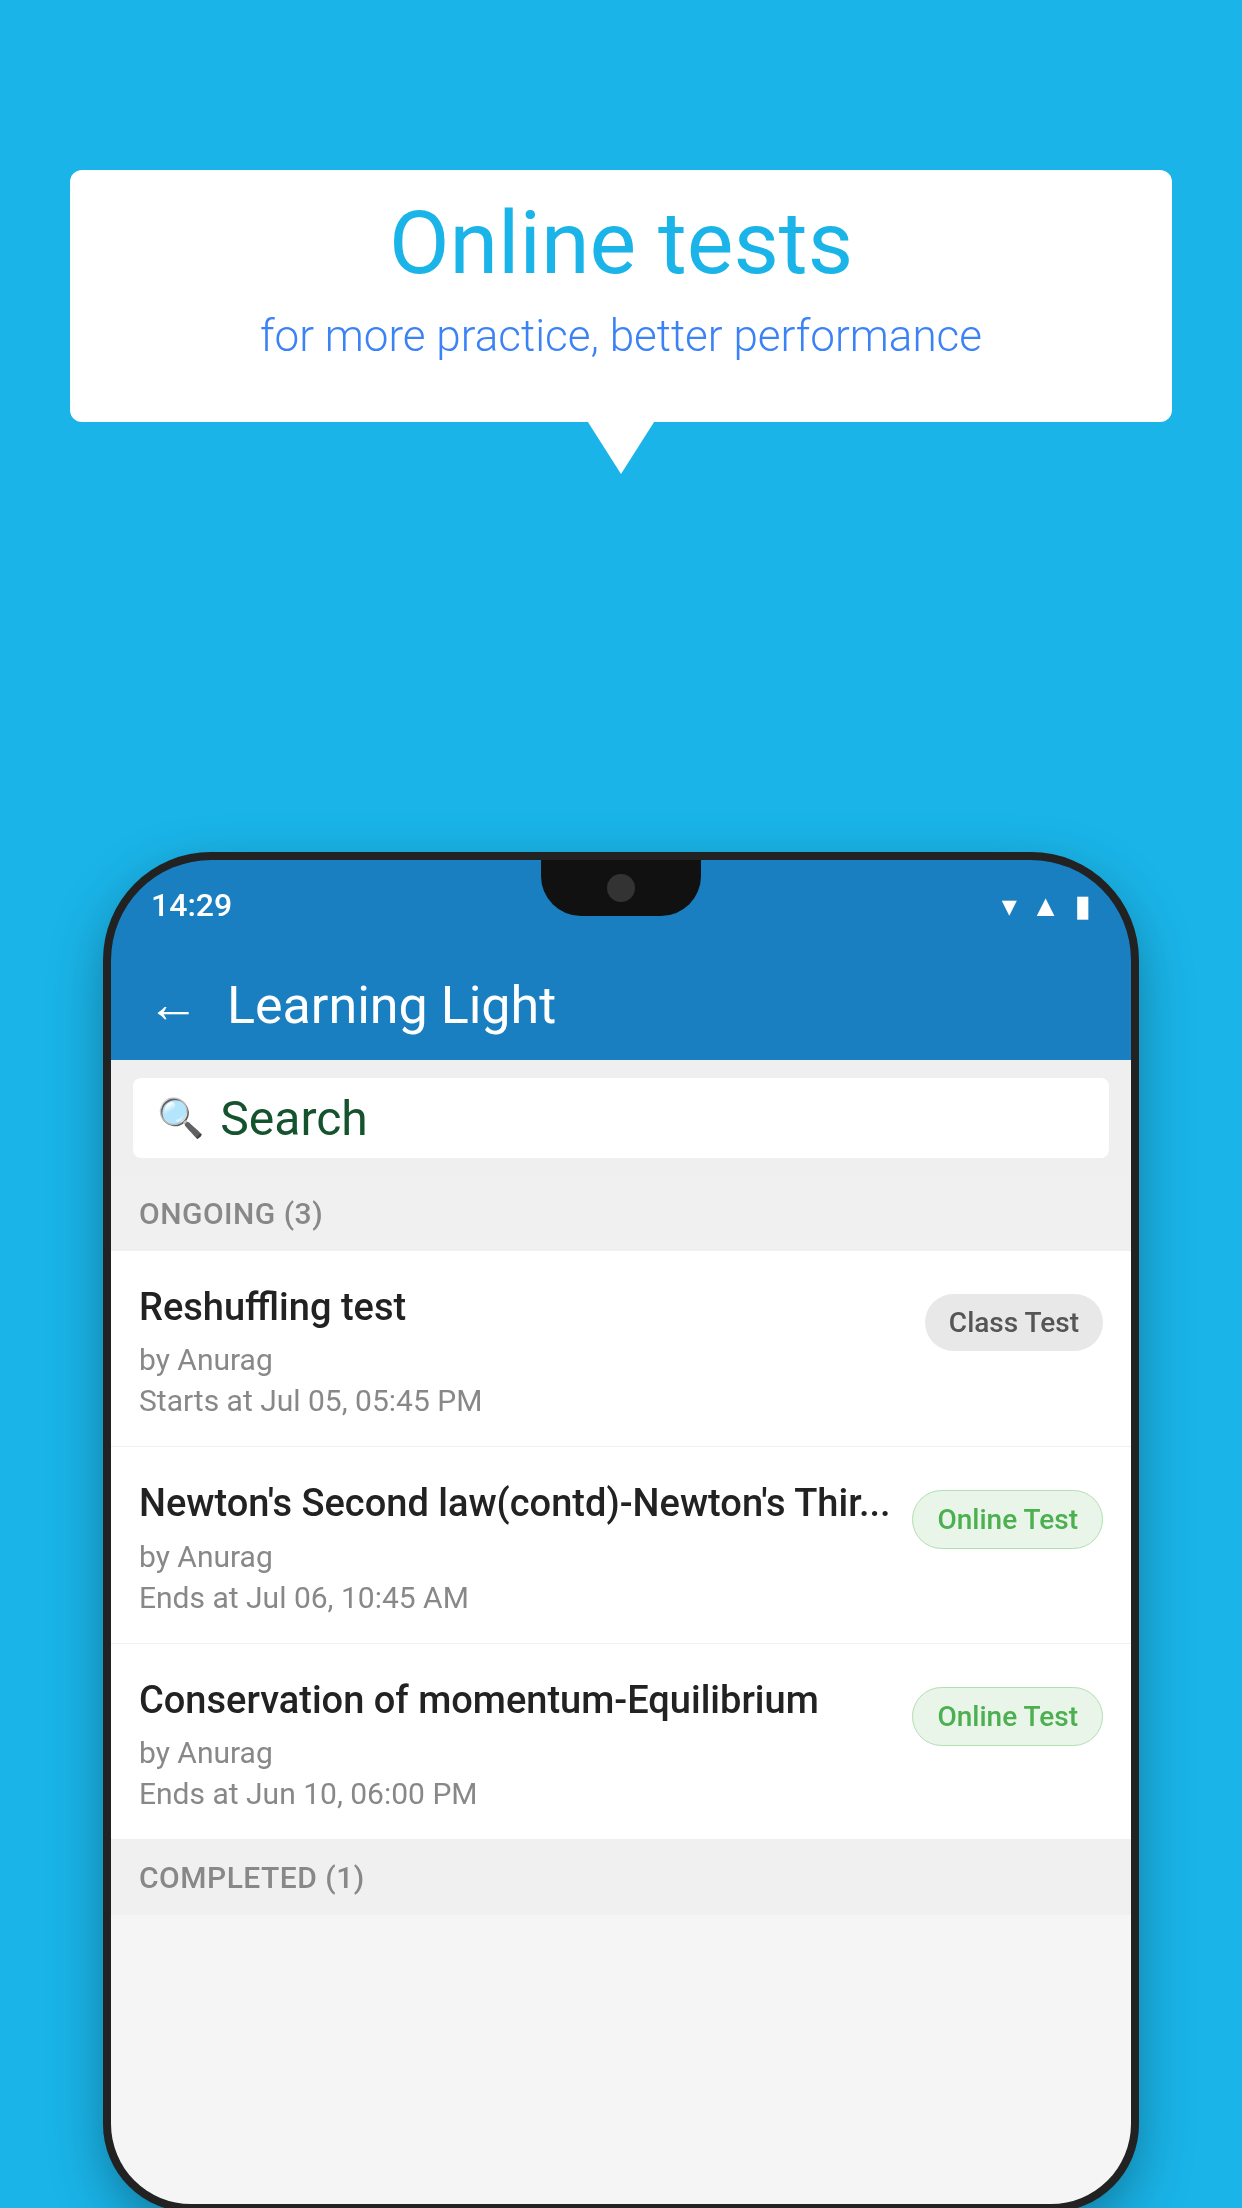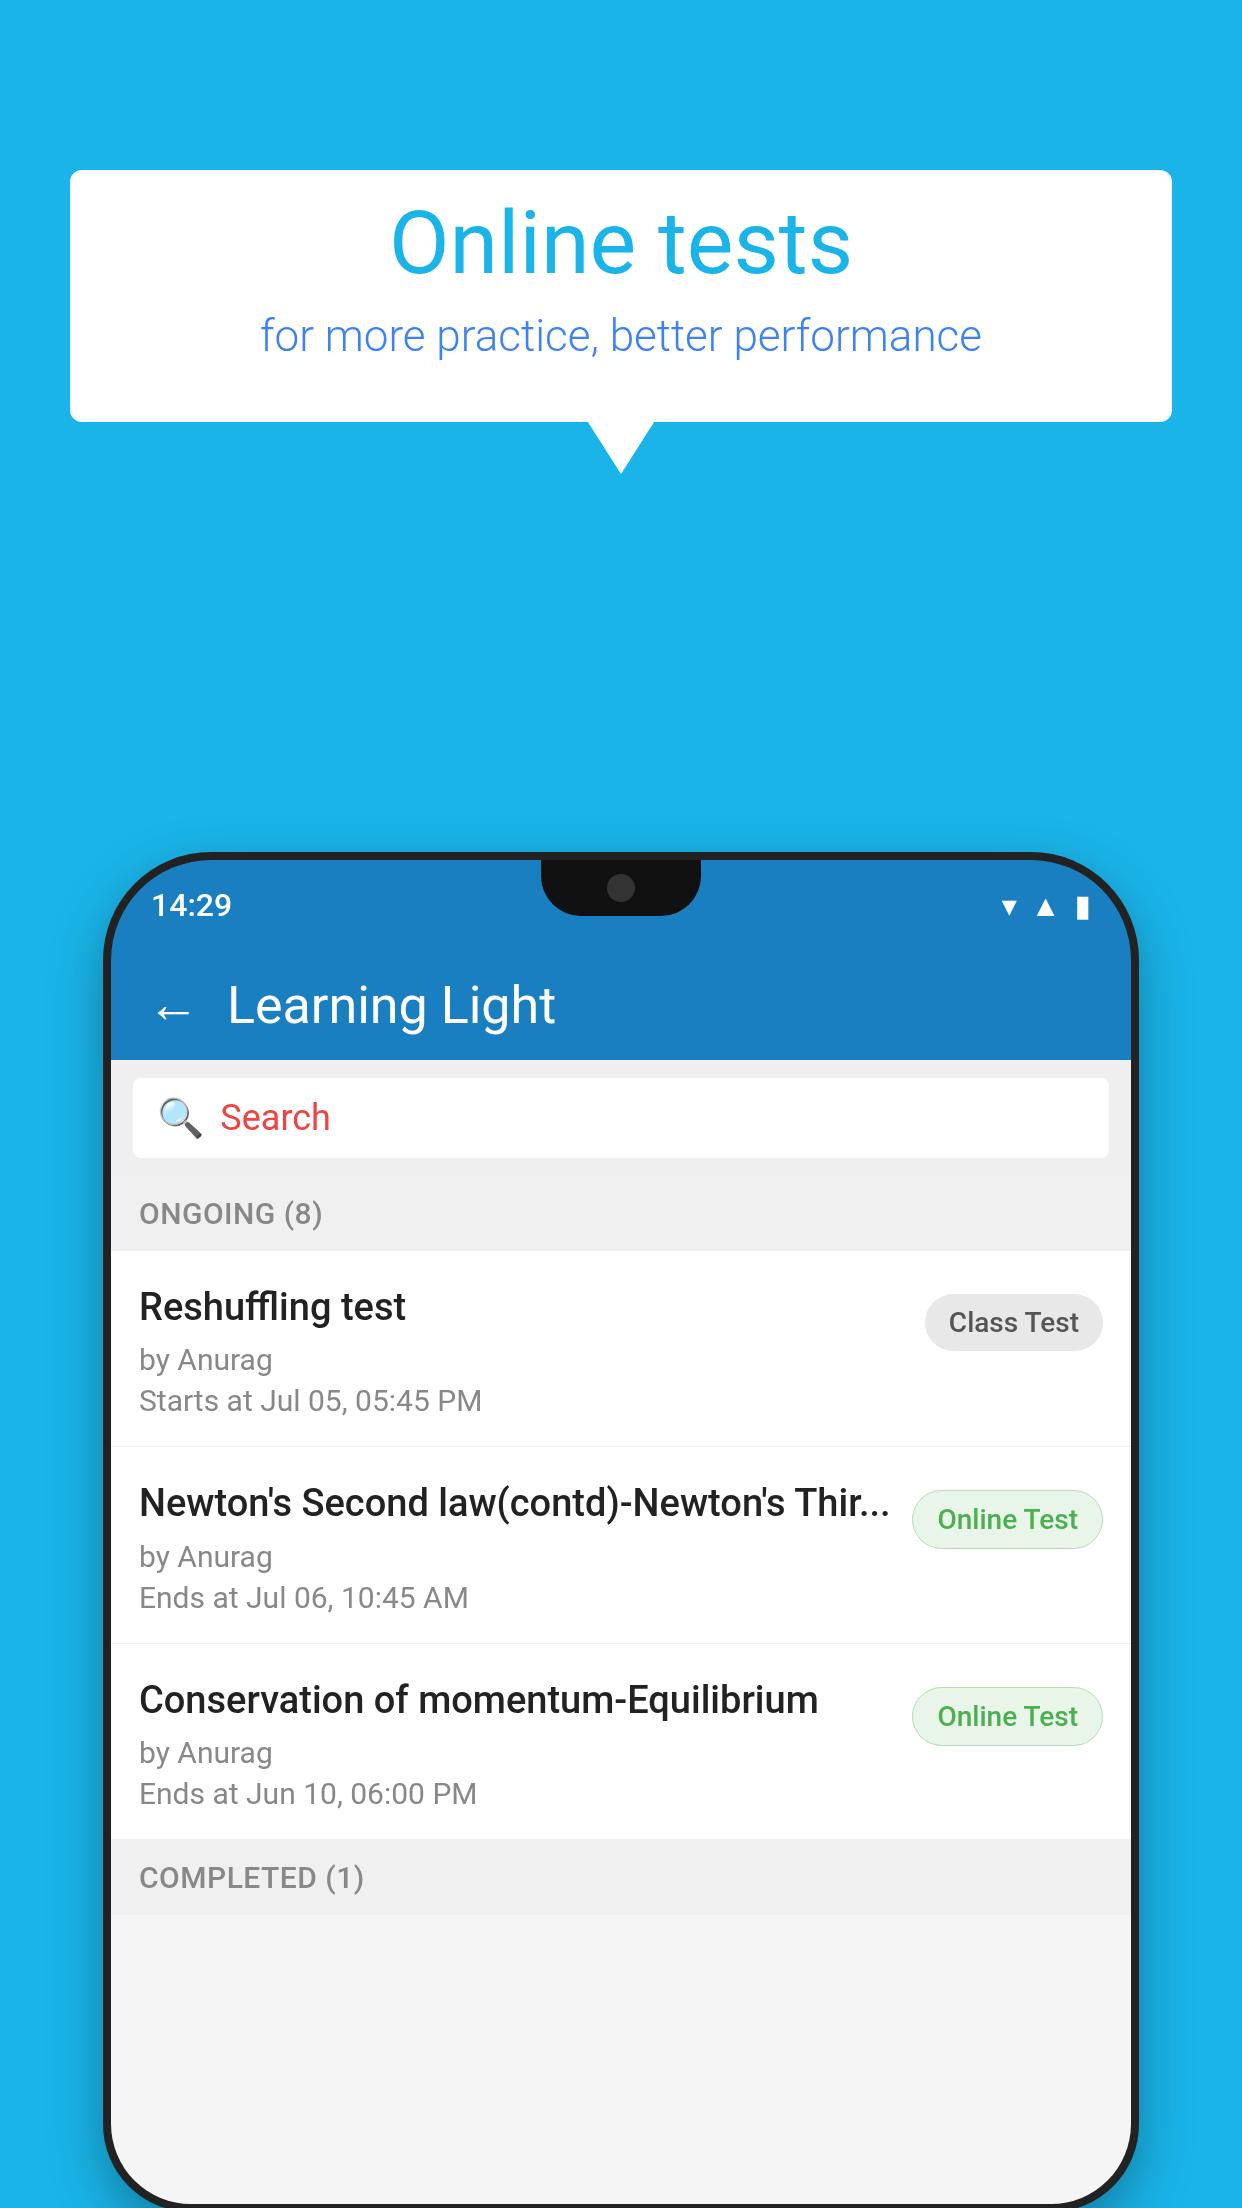--- a/index.html
+++ b/index.html
@@ -200,22 +200,22 @@
       padding: 0 24px;
       gap: 16px;
     }
 
     .search-icon-svg {
       color: #aaa;
       font-size: 38px;
     }
 
     .search-placeholder {
-      font-size: 36px;
-      color: #ef4444;
+      font-size: 48px;
+      color: #14532d;
       text-align: center;
     }
 
     
     .section-header {
       background: #f0f0f0;
       padding: 20px 28px;
       font-size: 30px;
       color: #888;
       font-weight: 500;
@@ -307,21 +307,21 @@
 
   <div class="phone-content">
 
     <div class="search-bar-container">
       <div class="search-bar">
         <span class="search-icon-svg">🔍</span>
         <span class="search-placeholder">Search</span>
       </div>
     </div>
 
-    <div class="section-header">ONGOING (8)</div>
+    <div class="section-header">ONGOING (3)</div>
 
     <div class="test-list">
 
       <div class="test-item">
         <div class="test-info">
           <div class="test-title">Reshuffling test</div>
           <div class="test-author">by Anurag</div>
           <div class="test-time">
             <span>Starts at</span>&nbsp;<span>Jul 05, 05:45 PM</span>
           </div>

